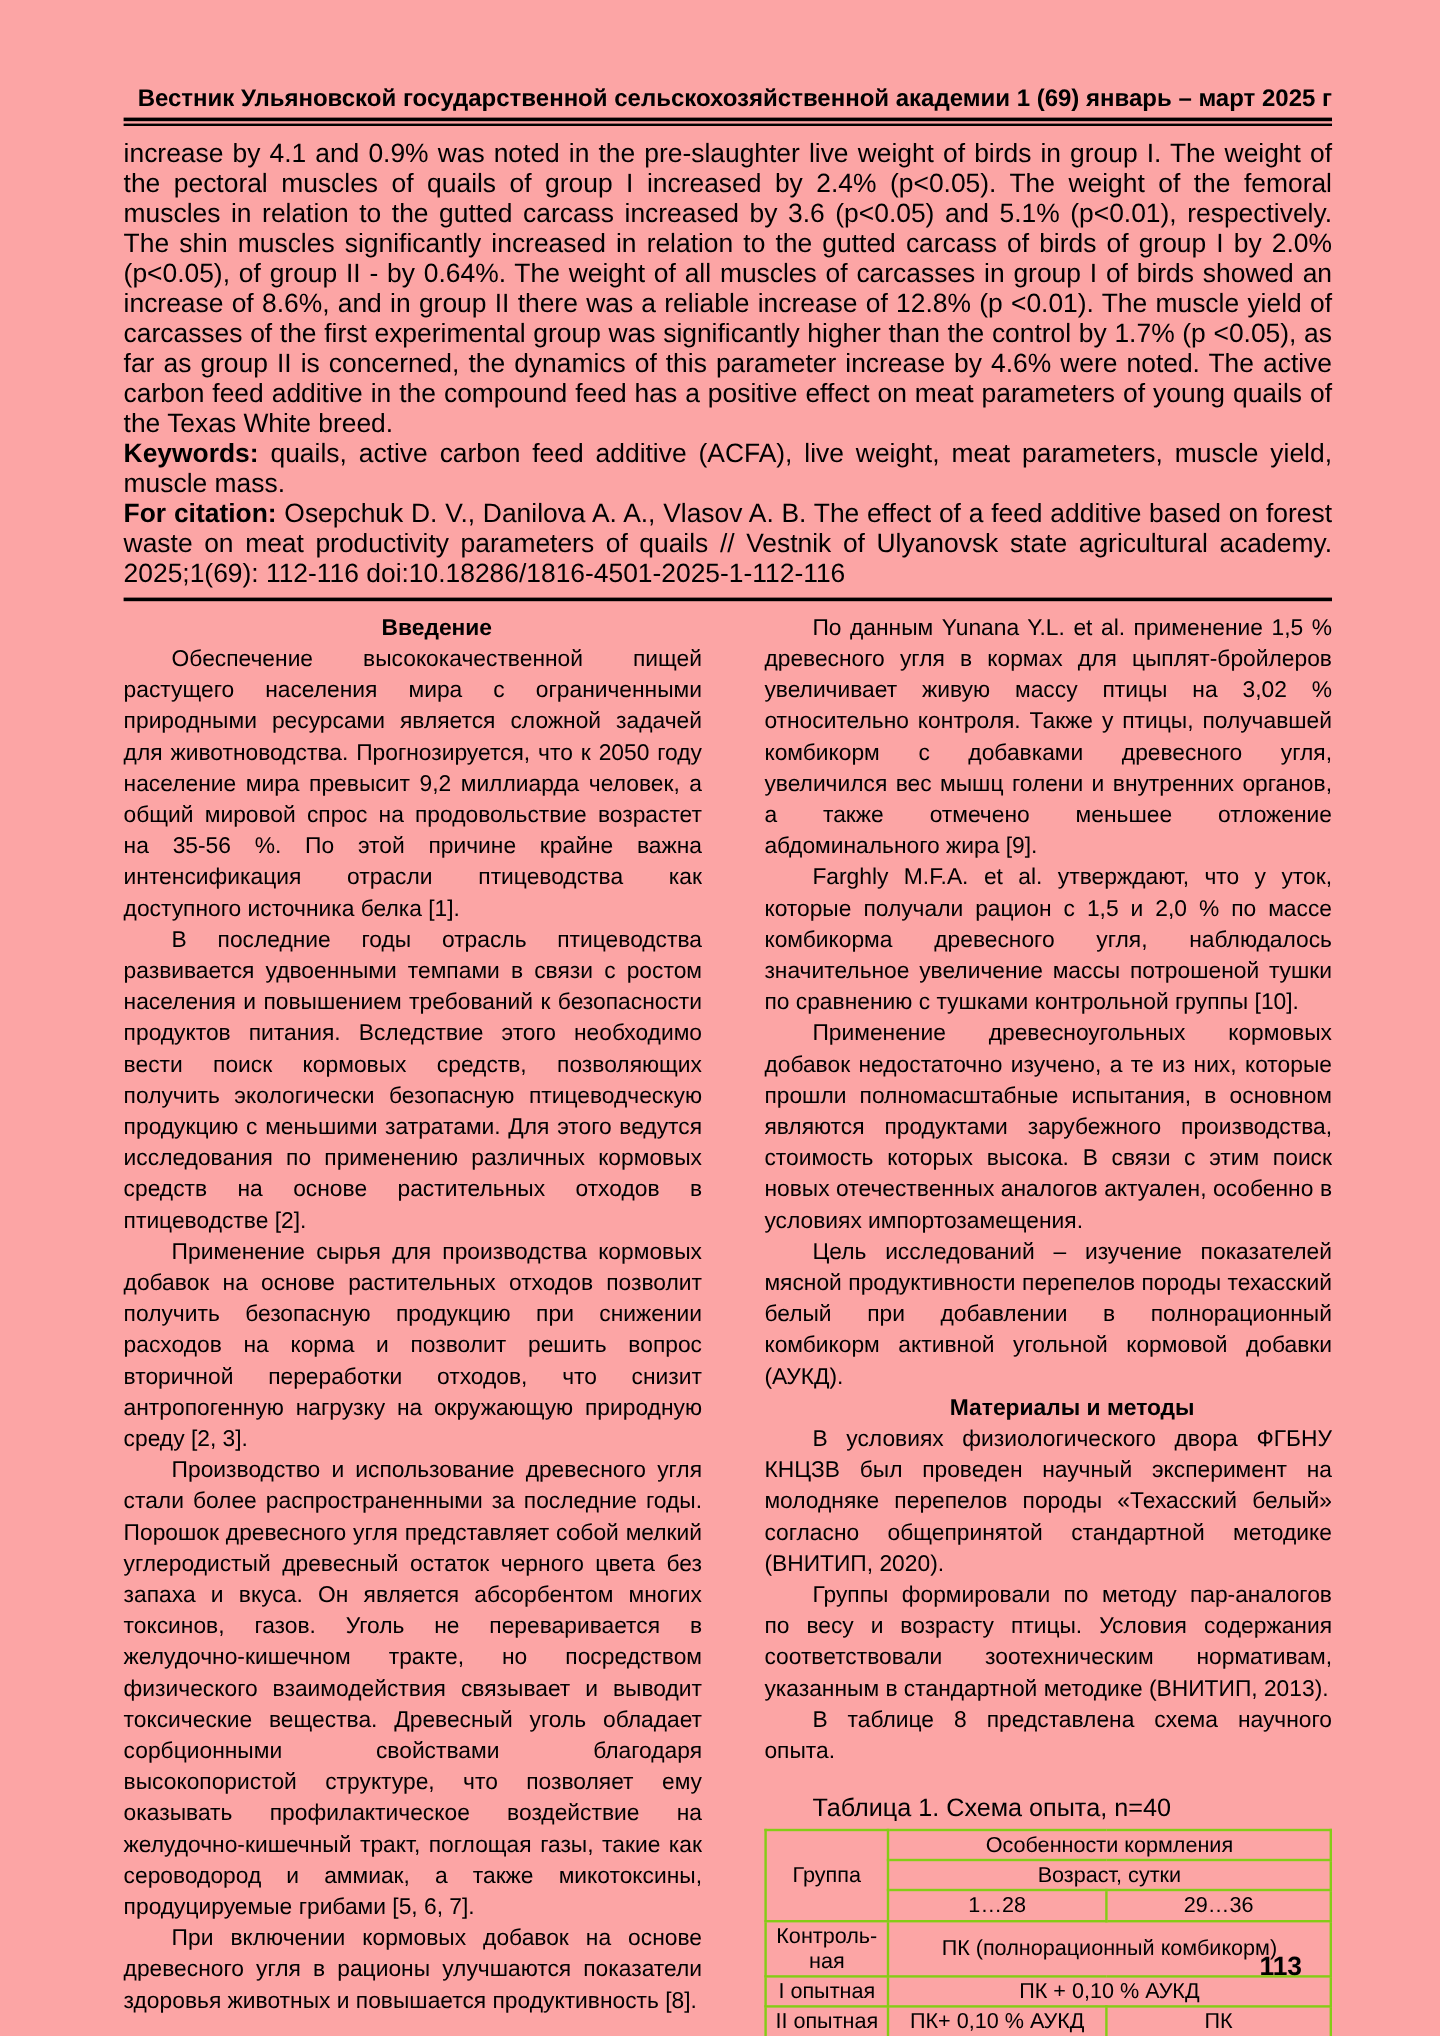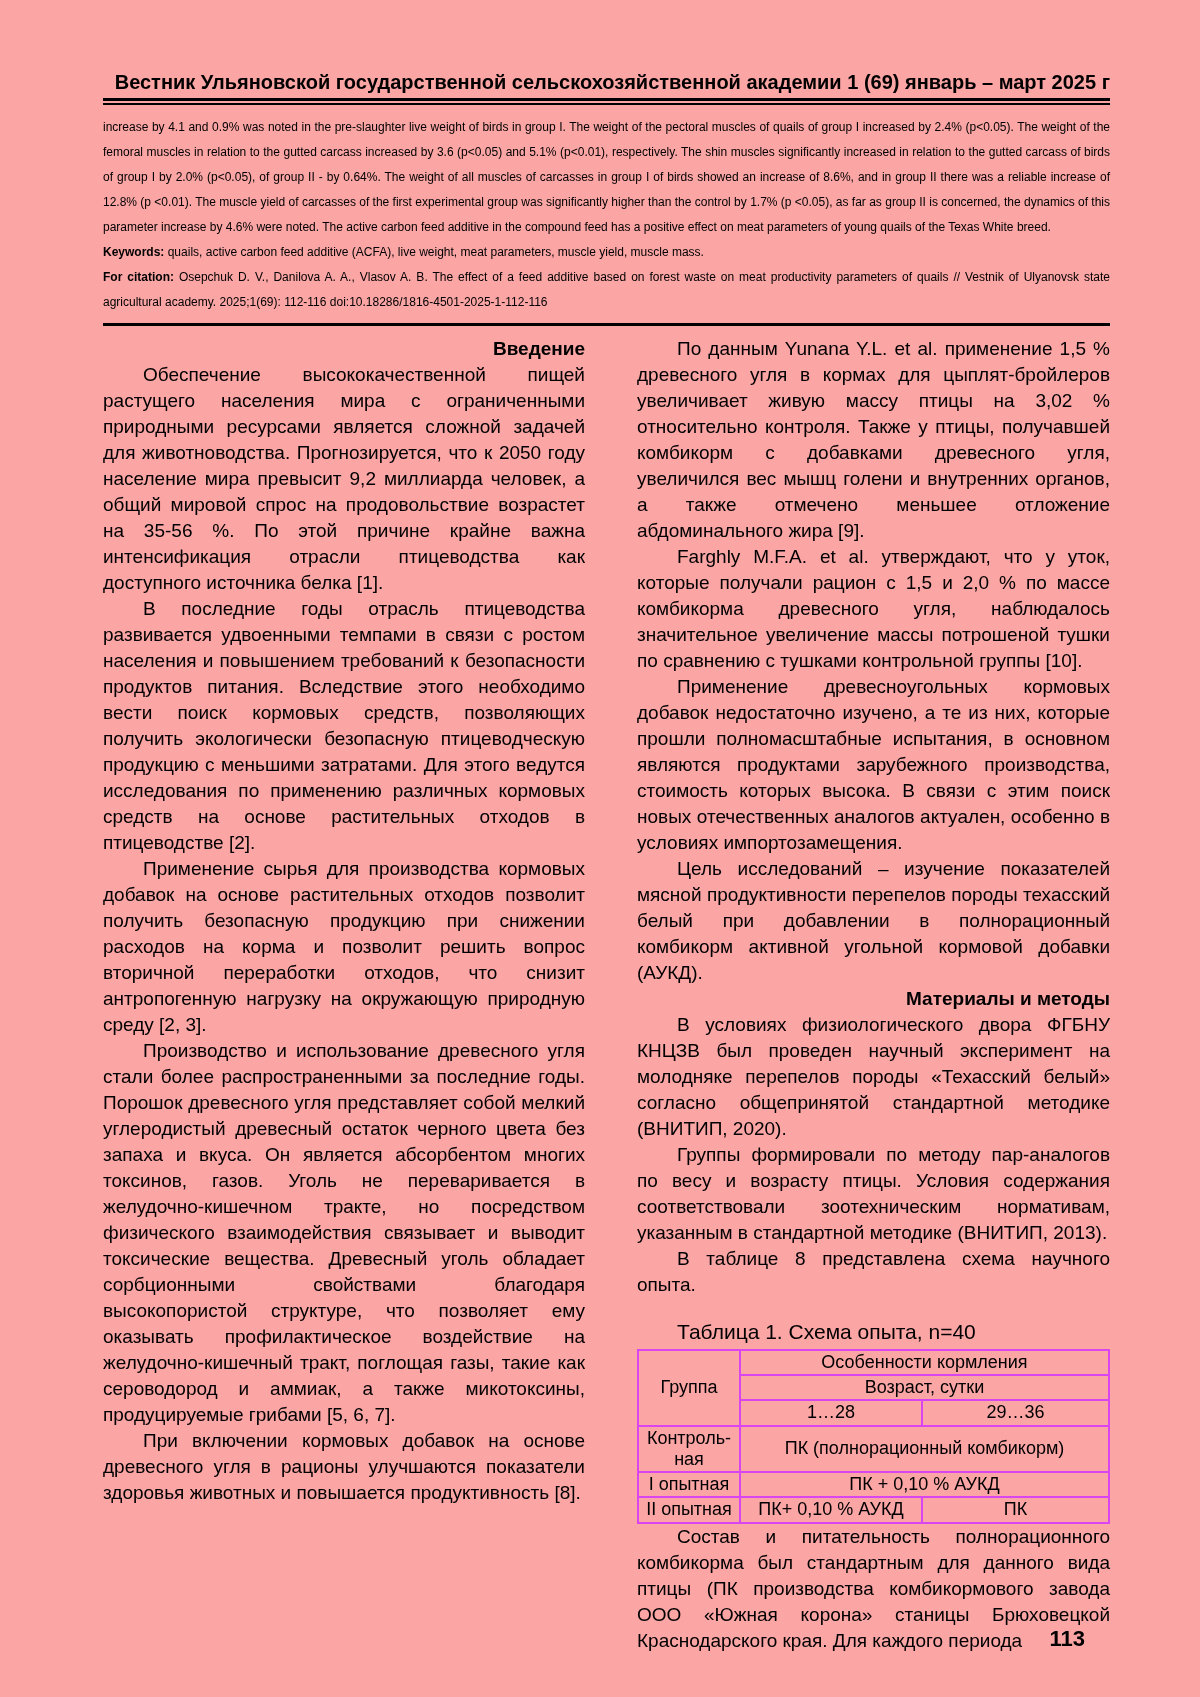--- a/index.html
+++ b/index.html
@@ -18,38 +18,38 @@
     margin-top:70px;
     text-align:right;
     font-weight:bold;
     font-size:20px;
     line-height:24px;
     white-space:nowrap;
   }
   .rule-a { height:3px; background:#000; margin-top:4px; }
   .rule-b { height:2px;  background:#000; margin-top:2px; }
 
-  .abstract { margin-top:10px; font-size:12px; line-height:25px; text-align:justify; }
+  .abstract { margin-top:10px; font-size:22px; line-height:25px; text-align:justify; }
   .abstract p { margin:0; }
   .lbl { font-weight:bold; }
 
   .rule2 { height:3px; background:#000; margin-top:8px; }
 
   .columns { display:flex; margin-top:10px; gap:52px; font-size:19px; line-height:26px; }
   .col-left  { width:482px; }
   .col-right { width:473px; }
 
   p.para     { margin:0; text-indent:40px; text-align:justify; }
-  p.sec-head { margin:0; text-indent:40px; font-weight:bold; text-align:right; }
+  p.sec-head { margin:0; text-indent:40px; font-weight:bold; text-align:center; }
 
   .tbl-caption { margin:22px 0 5px 0; text-indent:40px; font-weight:normal; font-size:21px; line-height:24px; }
 
   table.scheme { border-collapse:collapse; width:100%; font-size:18px; table-layout:fixed; }
   table.scheme td {
-    border:2px solid #d946ef;
+    border:2px solid #84cc16;
     text-align:center;
     padding:1px 3px;
     line-height:1.18;
     vertical-align:middle;
     overflow-wrap:break-word;
   }
 
   .after-table { margin-top:30px; }
 
   .page-number {

